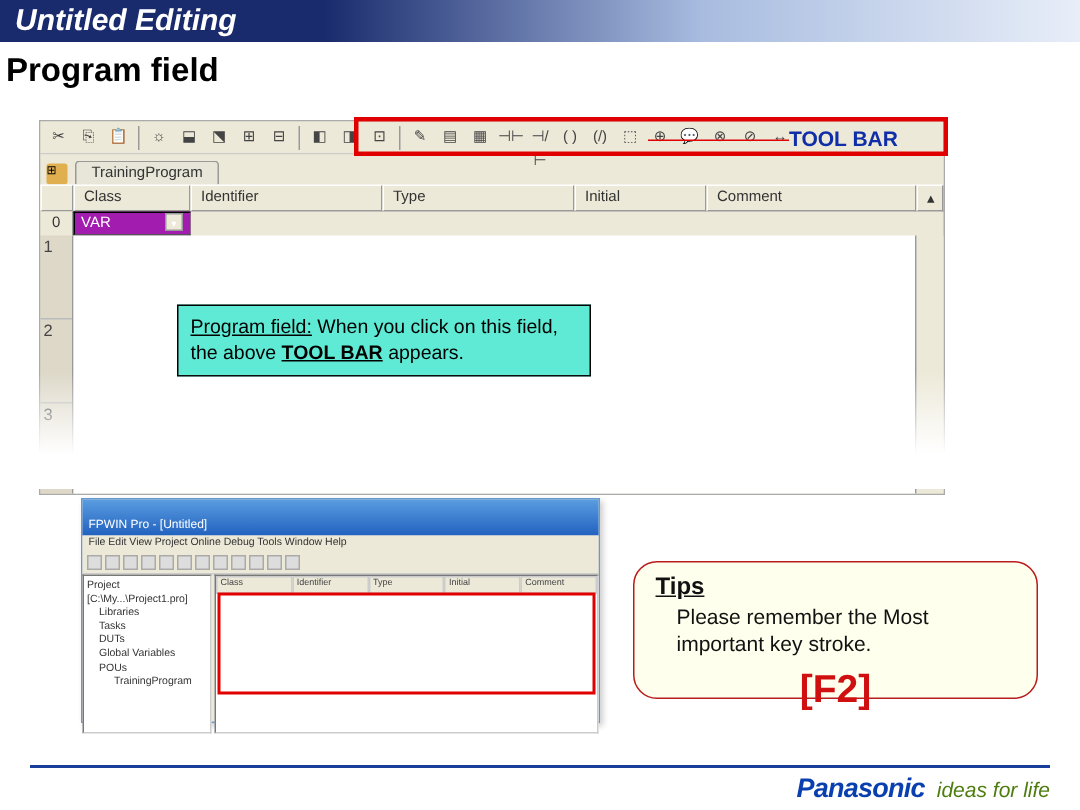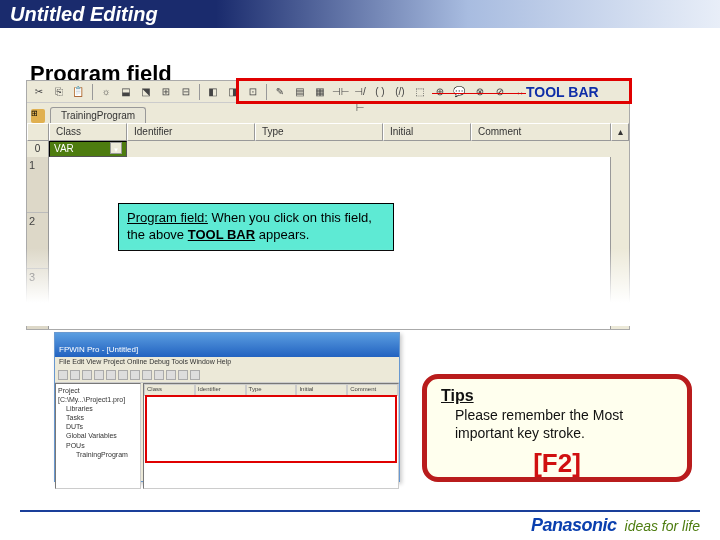--- a/index.html
+++ b/index.html
@@ -1,21 +1,21 @@
 <!DOCTYPE html>
 <html><head>
 <meta charset="utf-8">
 <style>
   * { box-sizing: border-box; margin: 0; padding: 0; }
   body { width: 720px; height: 540px; font-family: Arial, sans-serif; background: #fff; position: relative; overflow: hidden; }
   
   .header-bar { background: linear-gradient(to right, #1a2b6d 0%, #1a2b6d 30%, #a8bce0 65%, #e8eef8 100%); height: 28px; display: flex; align-items: center; padding-left: 10px; }
   .header-bar span { color: #fff; font-weight: bold; font-size: 20px; font-style: italic; }
   
-  .subheading { font-size: 22px; font-weight: bold; padding: 6px 30px 4px; color: #000; margin-top: 27px; }
+  .subheading { font-size: 22px; font-weight: bold; padding: 6px 4px 4px; color: #000; }
   
   .editor-detail { position: absolute; top: 80px; left: 26px; width: 604px; background: #ece9d8; border: 1px solid #aaa; }
   .toolbar { display: flex; align-items: center; height: 22px; background: #ece9d8; border-bottom: 1px solid #ccc; padding: 0 3px; gap: 2px; }
   .tb-btn { width: 18px; height: 18px; border: 1px solid transparent; font-size: 10px; text-align: center; line-height: 16px; color: #444; cursor: pointer; }
   .tb-sep { width: 1px; height: 16px; background: #999; margin: 0 2px; }
   .tab-row { height: 20px; background: #ece9d8; display: flex; align-items: flex-end; padding-left: 4px; }
   .tab { font-size: 10px; padding: 2px 10px; background: #e8e6d8; border: 1px solid #999; border-bottom: none; border-radius: 3px 3px 0 0; color: #333; margin-left: 2px; cursor: pointer; }
   .tab-prefix { width: 14px; height: 14px; display: inline-block; background: #e0b050; border-radius: 2px; margin-right: 3px; font-size: 8px; }
   
   .grid-header { display: flex; height: 18px; background: #ece9d8; font-size: 10px; }
@@ -24,21 +24,21 @@
   .gh-class { width: 78px; }
   .gh-id { width: 128px; }
   .gh-type { width: 128px; }
   .gh-init { width: 88px; }
   .gh-comment { flex: 1; }
   .gh-scroll { width: 18px; }
   
   .grid-row { display: flex; height: 16px; font-size: 10px; }
   .grid-rownum { width: 22px; background: #ece9d8; border-right: 1px solid #999; text-align: center; color: #333; line-height: 16px; }
   .grid-cell-class { width: 78px; border: 1px inset #ccc; padding: 0 4px; background: #fff; color: #000; line-height: 14px; }
-  .grid-cell-class.sel { background: #4d7c0f; color: #fff; border-color: #000; }
+  .grid-cell-class.sel { background: #a21caf; color: #fff; border-color: #000; }
   .dd-arrow { float: right; width: 12px; height: 12px; background: #ece9d8; border: 1px solid #999; font-size: 7px; text-align: center; }
   
   .editor-body { display: flex; }
   .line-gutter { width: 22px; background: #ddd8c8; border-right: 1px solid #999; }
   .ln { height: 56px; border-bottom: 1px solid #bbb; font-size: 11px; color: #444; padding: 2px; }
   .editor-canvas { flex: 1; background: #fff; height: 172px; position: relative; border-right: 1px solid #999; }
   .scroll-v { width: 18px; background: #ece9d8; }
   
   .toolbar-redbox { position: absolute; top: 78px; left: 236px; width: 396px; height: 26px; border: 3px solid #e00000; pointer-events: none; }
   .tool-label { position: absolute; top: 84px; left: 526px; color: #0f2ea8; font-weight: bold; font-size: 14px; }
@@ -57,21 +57,21 @@
   .sw-body { display: flex; height: 106px; }
   .sw-tree { width: 86px; background: #fff; border: 1px inset #ccc; font-size: 7px; padding: 2px; color: #333; line-height: 1.3; }
   .sw-tree .ti { padding-left: 8px; }
   .sw-tree .ti2 { padding-left: 18px; }
   .sw-main { flex: 1; background: #fff; border: 1px inset #ccc; margin-left: 2px; }
   .sw-grid-h { height: 12px; background: #ece9d8; display: flex; font-size: 6px; }
   .sw-gh { border: 1px solid #ccc; flex: 1; padding: 1px 2px; color: #444; }
   .sw-canvas { height: 70px; background: #fff; }
   .sw-redbox { position: absolute; top: 62px; left: 90px; width: 252px; height: 68px; border: 2px solid #e00000; }
   
-  .tips-box { position: absolute; top: 374px; left: 422px; width: 270px; height: 108px; background: #ffffee; border: 5px solid #b91c1c; border-radius: 16px; padding: 8px 14px; }
+  .tips-box { position: absolute; top: 374px; left: 422px; width: 270px; height: 92px; background: #ffffee; border: 1px solid #b91c1c; border-radius: 16px; padding: 8px 14px; }
   .tips-title { font-weight: bold; font-size: 16px; color: #111; text-decoration: underline; margin-bottom: 2px; }
   .tips-text { font-size: 14px; color: #111; line-height: 1.25; padding-left: 14px; }
   .tips-key { text-align: center; font-size: 26px; font-weight: bold; color: #d01010; margin-top: 6px; }
   
   .footer-line { position: absolute; bottom: 28px; left: 20px; right: 20px; height: 2px; background: #1a3f9a; }
   .footer-logo { position: absolute; bottom: 4px; right: 20px; display: flex; align-items: baseline; gap: 8px; }
   .p-logo { font-family: Arial; font-size: 18px; font-weight: bold; font-style: italic; color: #0a3faf; letter-spacing: -0.5px; }
   .p-tag { font-size: 14px; font-style: italic; color: #4d7c0f; }
 </style>
 </head>

